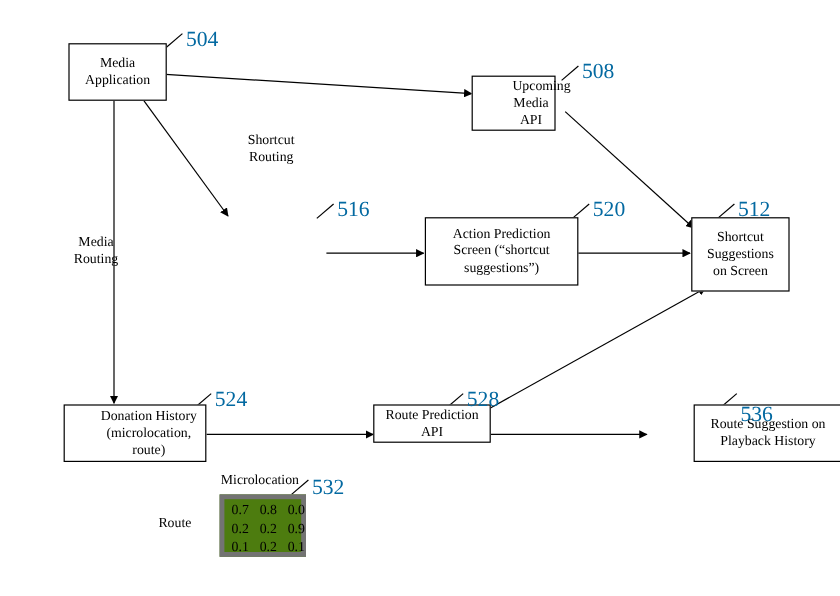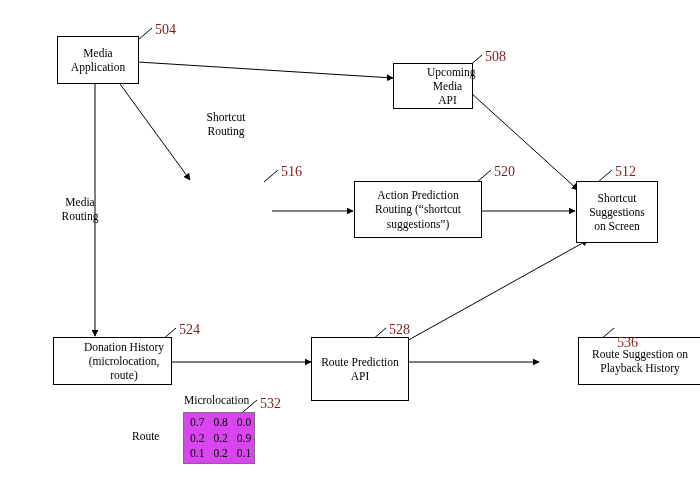--- a/index.html
+++ b/index.html
@@ -37,37 +37,37 @@
     line-height: 1.22;
     color: #000000;
     padding: 2px 4px;
   }
   .node span {
     display: block;
     width: 100%;
   }
   .reftag {
     position: absolute;
-    font-size: 14px;
-    color: #7f1d1d;
+    font-size: 18px;
+    color: #0369a1;
     white-space: nowrap;
   }
   .freetext {
     position: absolute;
     font-size: 11.5px;
     color: #000000;
     line-height: 1.25;
     text-align: center;
     white-space: pre-line;
   }
   .matrix {
     position: absolute;
     box-sizing: border-box;
-    border: 1px solid #737373;
-    background: #d946ef;
+    border: 4px solid #737373;
+    background: #4d7c0f;
     font-size: 11.5px;
     color: #000000;
     padding: 2px 6px 3px 6px;
   }
   .matrix table {
     border-collapse: collapse;
   }
   .matrix td {
     padding: 0 9px 0 0;
     text-align: left;
@@ -132,49 +132,49 @@
 
     <path d="M 405 342 L 588 240" stroke="#000" fill="none" stroke-width="1" marker-end="url(#arrow)"></path>
   </svg>
 
   <div class="node" style="left:57px; top:36px; width:82px; height:48px;">
     <span style="white-space:pre-line;">Media
 Application</span>
   </div>
   <div class="reftag" style="left:155px; top:22px;">504</div>
 
-  <div class="node" style="left:393px; top:63px; width:80px; height:46px;padding-left:33px;">
+  <div class="node" style="left:393px; top:63px; width:70px; height:46px;padding-left:33px;">
     <span style="white-space:pre-line;">Upcoming
 Media API</span>
   </div>
   <div class="reftag" style="left:485px; top:49px;">508</div>
 
   <div class="reftag" style="left:281px; top:164px;">516</div>
 
   <div class="node" style="left:354px; top:181px; width:128px; height:57px;">
     <span style="white-space:pre-line;">Action Prediction
-Routing (“shortcut
+Screen (“shortcut
 suggestions”)</span>
   </div>
   <div class="reftag" style="left:494px; top:164px;">520</div>
 
   <div class="node" style="left:576px; top:181px; width:82px; height:62px;">
     <span style="white-space:pre-line;">Shortcut
 Suggestions
 on Screen</span>
   </div>
   <div class="reftag" style="left:615px; top:164px;">512</div>
 
   <div class="node" style="left:53px; top:337px; width:119px; height:48px;padding-left:27px;">
     <span style="white-space:pre-line;">Donation History
 (microlocation, route)</span>
   </div>
   <div class="reftag" style="left:179px; top:322px;">524</div>
 
-  <div class="node" style="left:311px; top:337px; width:98px; height:64px;">
+  <div class="node" style="left:311px; top:337px; width:98px; height:32px;">
     <span style="white-space:pre-line;">Route Prediction
 API</span>
   </div>
   <div class="reftag" style="left:389px; top:322px;">528</div>
 
   <div class="node" style="left:540px; top:337px; width:124px; height:48px;margin-left:38px;">
     <span style="white-space:pre-line;">Route Suggestion on
 Playback History</span>
   </div>
   <div class="reftag" style="left:617px; top:335px;">536</div>

